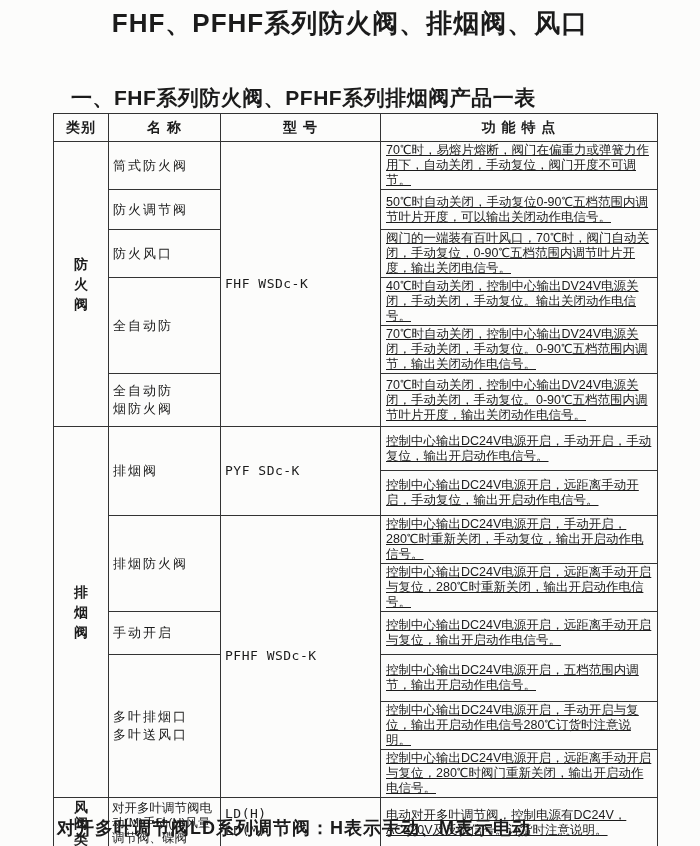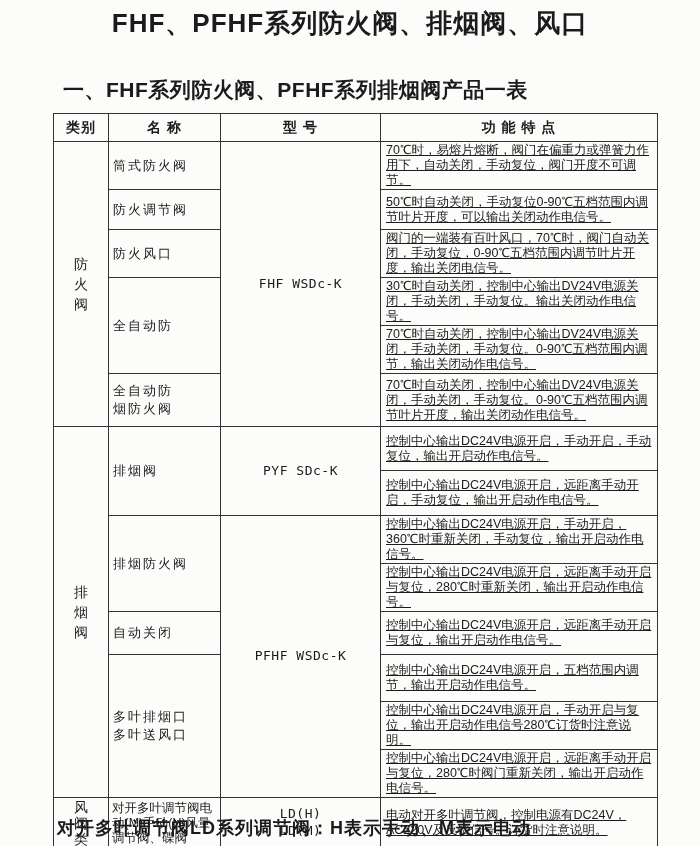--- a/index.html
+++ b/index.html
@@ -12,21 +12,21 @@
     overflow:hidden;
   }
   .page{position:relative;width:700px;height:846px;}
   .title{
     position:absolute;top:6px;left:0;width:100%;
     margin:0;text-align:center;
     font-size:26px;font-weight:bold;letter-spacing:1px;
   }
   .heading{
     position:absolute;top:68px;left:55px;
-    margin:8px;font-size:21px;font-weight:bold;letter-spacing:0.5px;
+    margin:16px;font-size:21px;font-weight:bold;letter-spacing:0.5px;
   }
   table.product-table{
     position:absolute;top:113px;left:53px;
     width:604px;border-collapse:collapse;table-layout:fixed;
     background:transparent;
   }
   .product-table th,.product-table td{
     border:1.5px solid #333;
     padding:1px 4px;
     overflow:hidden;
@@ -34,32 +34,33 @@
   }
   .product-table th{
     font-size:14px;font-weight:bold;height:25px;text-align:center;
     letter-spacing:1px;
   }
   td.cat{text-align:center;vertical-align:middle;font-size:14px;}
   .stack{
     display:inline-block;width:16px;
     word-break:break-all;line-height:1.45;
     text-align:center;
+    font-weight:bold;
   }
   .stack.tight{line-height:1.15;}
   td.name{
     text-align:left;vertical-align:middle;
     font-size:13px;letter-spacing:2px;white-space:pre-line;
   }
   td.name.name-left{
     text-align:left;font-size:12.5px;letter-spacing:0;padding:1px 3px;
     line-height:1.2;
   }
   td.model{
-    text-align:center;vertical-align:middle;
+    vertical-align:middle;
     font-family:"DejaVu Sans Mono", monospace;
     font-size:13px;letter-spacing:0.5px;white-space:pre-line;
     line-height:1.3;
   }
   td.feat{
     font-size:12.5px;line-height:15px;vertical-align:middle;
     padding:1px 3px 1px 5px;
     text-decoration:underline;
   }
   .footnote{
@@ -102,21 +103,21 @@
       <tr style="height:40px">
         <td class="name">防火调节阀</td>
         <td class="feat">50℃时自动关闭，手动复位0-90℃五档范围内调节叶片开度，可以输出关闭动作电信号。</td>
       </tr>
       <tr style="height:48px">
         <td class="name">防火风口</td>
         <td class="feat">阀门的一端装有百叶风口，70℃时，阀门自动关闭，手动复位，0-90℃五档范围内调节叶片开度，输出关闭电信号。</td>
       </tr>
       <tr style="height:40px">
         <td class="name" rowspan="2">全自动防</td>
-        <td class="feat">30℃时自动关闭，控制中心输出DV24V电源关闭，手动关闭，手动复位。输出关闭动作电信号。</td>
+        <td class="feat">40℃时自动关闭，控制中心输出DV24V电源关闭，手动关闭，手动复位。输出关闭动作电信号。</td>
       </tr>
       <tr style="height:48px">
         <td class="feat">70℃时自动关闭，控制中心输出DV24V电源关闭，手动关闭，手动复位。0-90℃五档范围内调节，输出关闭动作电信号。</td>
       </tr>
       <tr style="height:53px">
         <td class="name">全自动防
 烟防火阀</td>
         <td class="feat">70℃时自动关闭，控制中心输出DV24V电源关闭，手动关闭，手动复位。0-90℃五档范围内调节叶片开度，输出关闭动作电信号。</td>
       </tr>
 
@@ -127,27 +128,27 @@
         <td class="name" rowspan="2">排烟阀</td>
         <td class="model" rowspan="2">PYF SDc-K</td>
         <td class="feat">控制中心输出DC24V电源开启，手动开启，手动复位，输出开启动作电信号。</td>
       </tr>
       <tr style="height:45px">
         <td class="feat">控制中心输出DC24V电源开启，远距离手动开启，手动复位，输出开启动作电信号。</td>
       </tr>
       <tr style="height:43px">
         <td class="name" rowspan="2">排烟防火阀</td>
         <td class="model" rowspan="6">PFHF WSDc-K</td>
-        <td class="feat">控制中心输出DC24V电源开启，手动开启，360℃时重新关闭，手动复位，输出开启动作电信号。</td>
+        <td class="feat">控制中心输出DC24V电源开启，手动开启，280℃时重新关闭，手动复位，输出开启动作电信号。</td>
       </tr>
       <tr style="height:42px">
         <td class="feat">控制中心输出DC24V电源开启，远距离手动开启与复位，280℃时重新关闭，输出开启动作电信号。</td>
       </tr>
       <tr style="height:43px">
-        <td class="name">自动关闭</td>
+        <td class="name">手动开启</td>
         <td class="feat">控制中心输出DC24V电源开启，远距离手动开启与复位，输出开启动作电信号。</td>
       </tr>
       <tr style="height:47px">
         <td class="name" rowspan="3">多叶排烟口
 多叶送风口</td>
         <td class="feat">控制中心输出DC24V电源开启，五档范围内调节，输出开启动作电信号。</td>
       </tr>
       <tr style="height:43px">
         <td class="feat">控制中心输出DC24V电源开启，手动开启与复位，输出开启动作电信号280℃订货时注意说明。</td>
       </tr>

